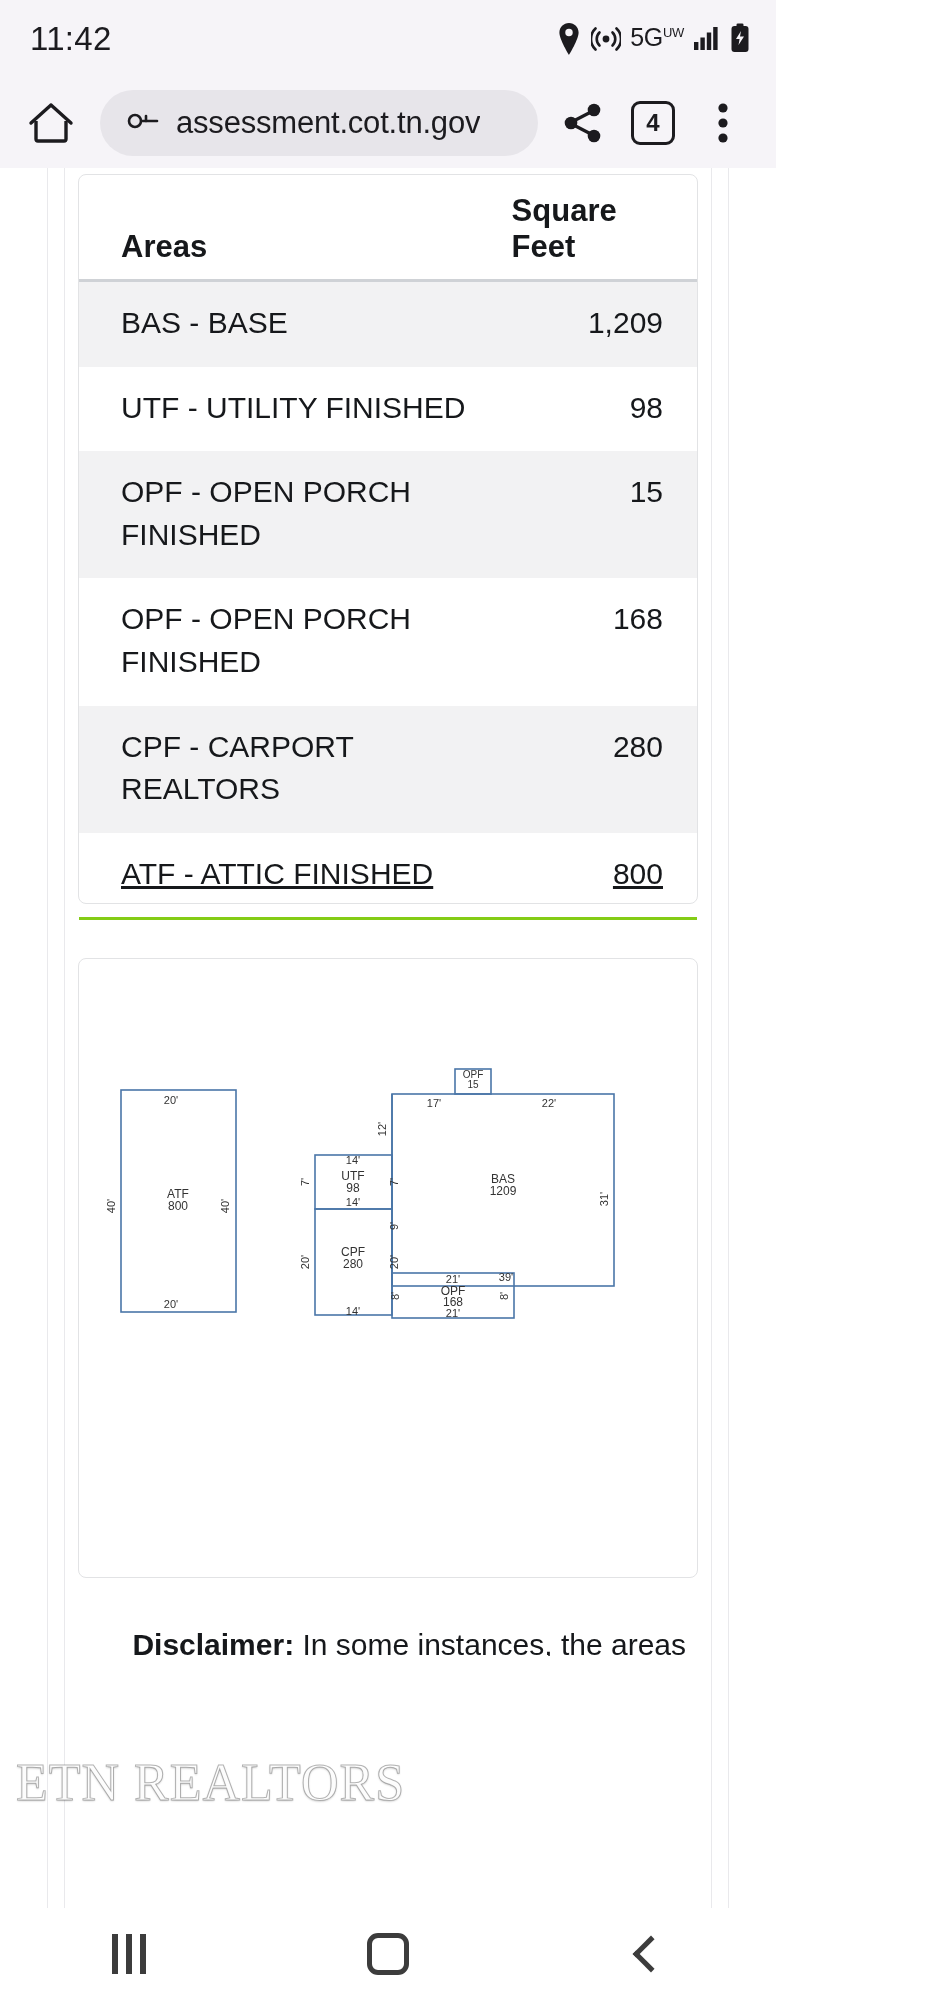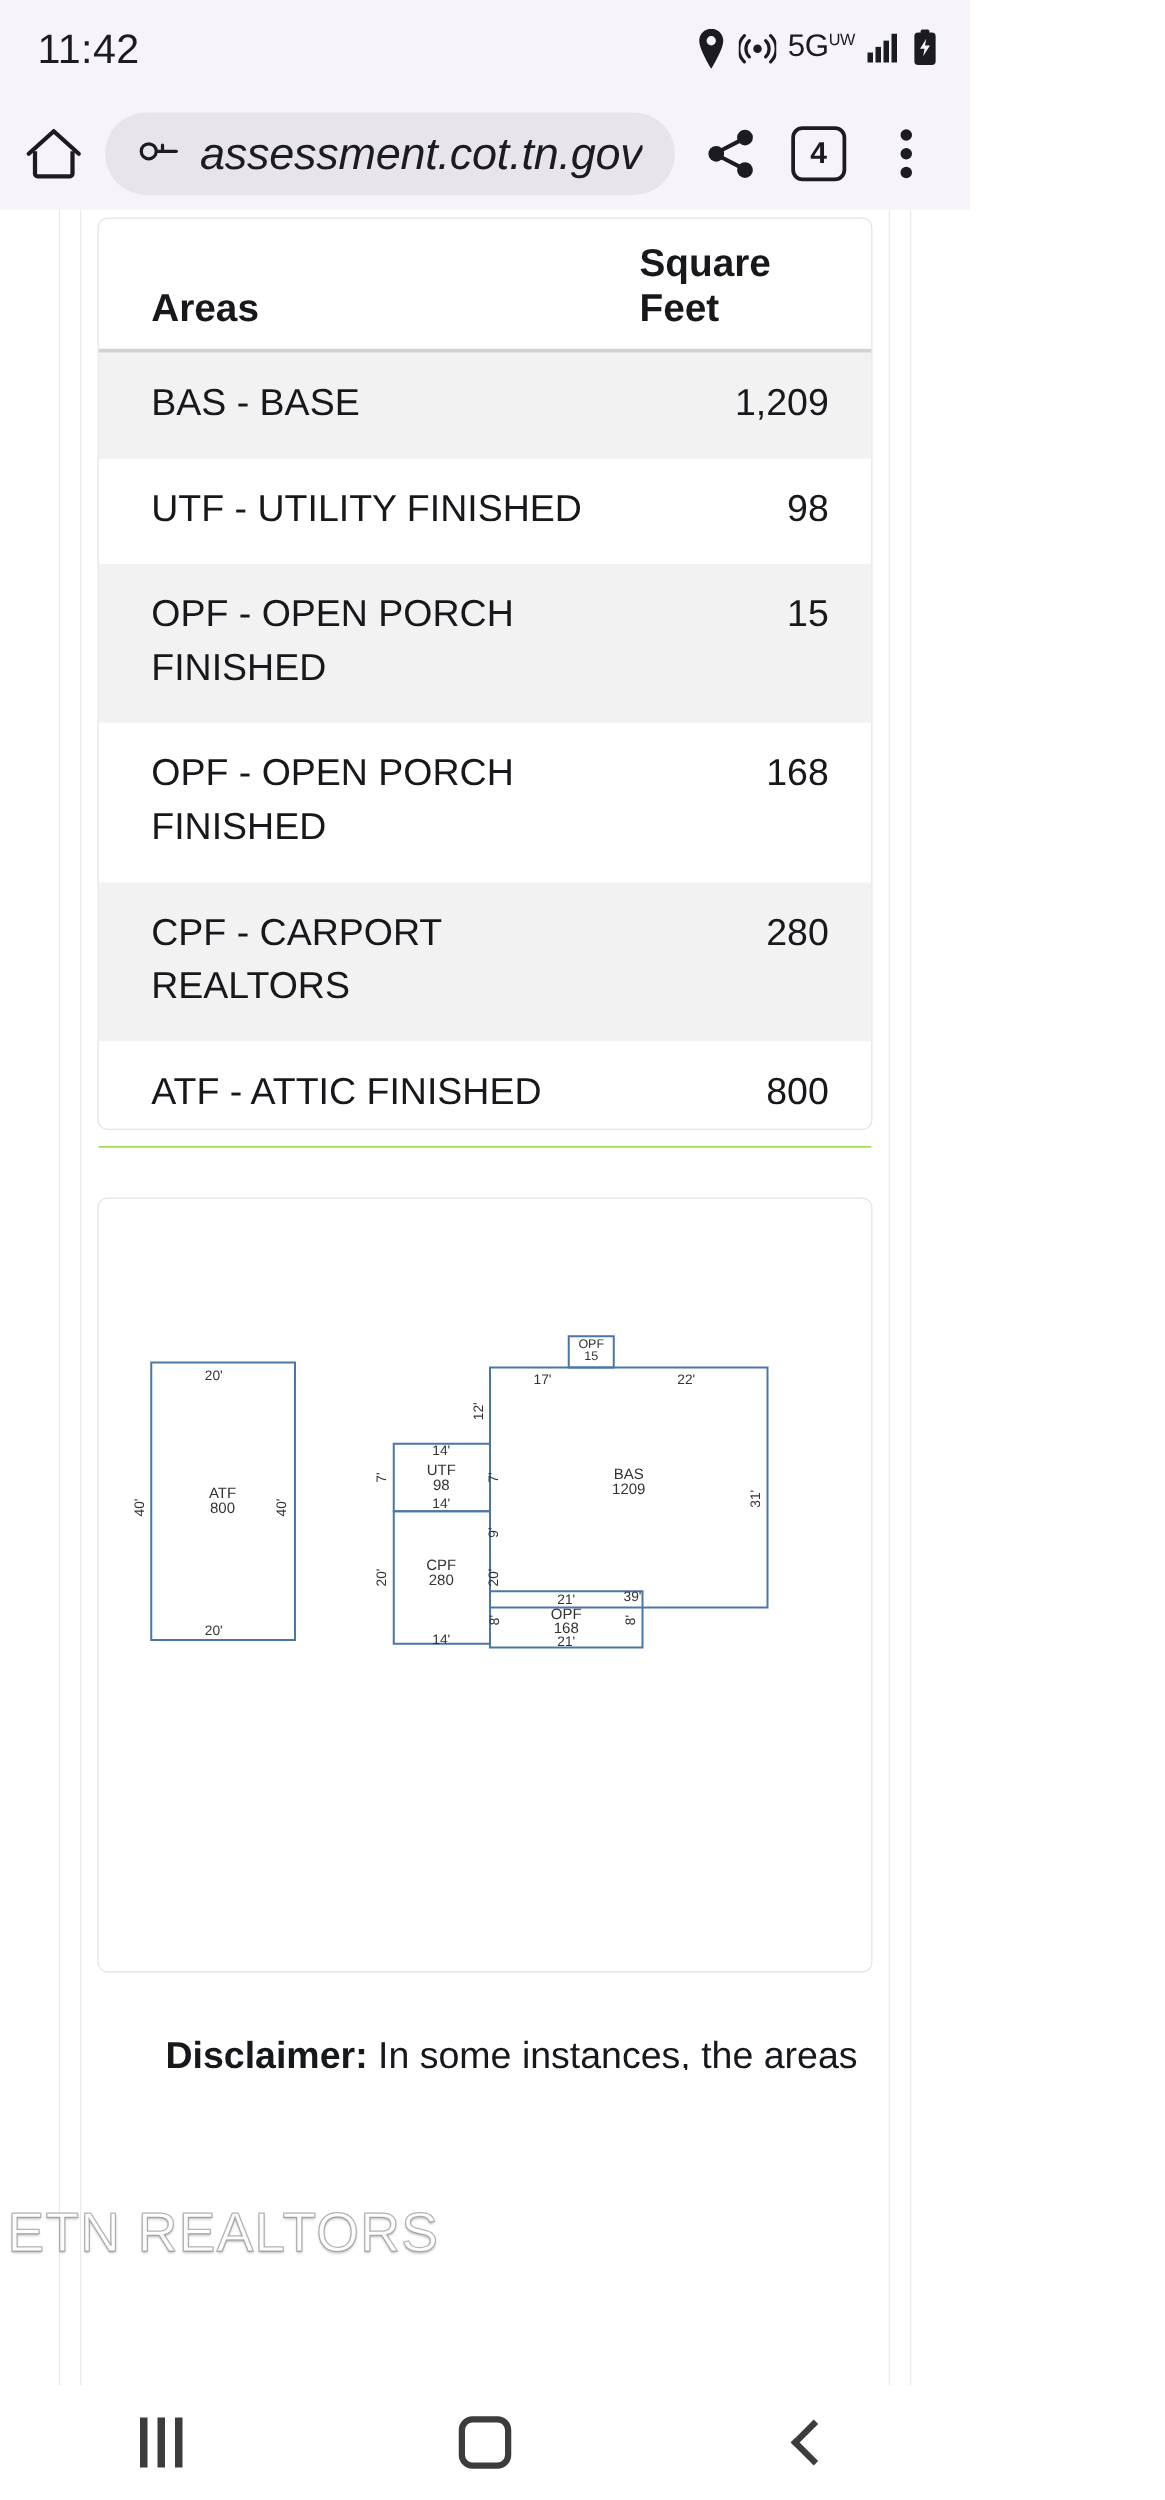--- a/index.html
+++ b/index.html
@@ -47,23 +47,22 @@
     height: 66px;
     background: #e7e5ea;
     border-radius: 34px;
     display: flex; align-items: center;
     padding: 0 26px;
     gap: 16px;
     margin: 0 6px 0 10px;
     max-width: 470px;
   }
   .url-text {
-    font-size: 36px; color: #1c1b1f; white-space: nowrap; overflow: hidden;
+    font-size: 31px; color: #1c1b1f; white-space: nowrap; overflow: hidden;
     letter-spacing: -.2px;
-    font-style: italic;
   }
   .chrome-icon { width: 62px; height: 62px; display:flex; align-items:center; justify-content:center; flex: 0 0 auto; }
   .tabcount {
     width: 44px; height: 44px;
     border: 3.5px solid #1c1b1f; border-radius: 9px;
     display: flex; align-items: center; justify-content: center;
     font-size: 24px; font-weight: 600; color: #1c1b1f;
   }
 
   
@@ -105,21 +104,21 @@
   table.areas th.c2 { text-align: left; padding-right: 34px; }
   table.areas td {
     font-size: 30px; color: #16181b;
     padding: 20px 0 22px;
     line-height: 1.42;
     vertical-align: top;
   }
   table.areas td.c1 { text-align: left;  padding-left: 42px; }
   table.areas td.c2 { text-align: right; padding-right: 34px; white-space: nowrap; }
   table.areas tr.odd td { background: #f2f2f3; }
-  table.areas tr.lastline td { border-bottom: 1px solid #84cc16; }
+  table.areas tr.lastline td { border-bottom: 3px solid #84cc16; text-decoration: underline; }
 
   .hdr-wrap { display: block; }
   .hdr-line2 { display: block; }
 
   
   .card-sketch { top: 790px; height: 620px; overflow: hidden; }
   .sketch-head {
     height: 84px;
     background: #f7f7f8;
     border-bottom: 1px solid #e4e5e7;
@@ -151,23 +150,23 @@
     font-size: 30px; font-weight: bold; color: #16181b;
     overflow: hidden; height: 28px;
     white-space: nowrap;
     text-align: right;
   }
   .disclaimer span.normal { font-weight: normal; }
 
   
   .watermark {
     position: absolute;
-    left: 6px; bottom: 96px;
-    font-family: Liberation Sans, sans-serif;
-    font-size: 44px;
+    left: 16px; bottom: 96px;
+    font-family: Liberation Serif, serif;
+    font-size: 52px;
     letter-spacing: 1px;
     color: rgba(255,255,255,.95);
     -webkit-text-stroke: 1px rgba(120,120,120,.55);
     text-shadow: 0 1px 2px rgba(0,0,0,.25);
     white-space: nowrap;
   }
 
   
   .navbar {
     height: 92px;

